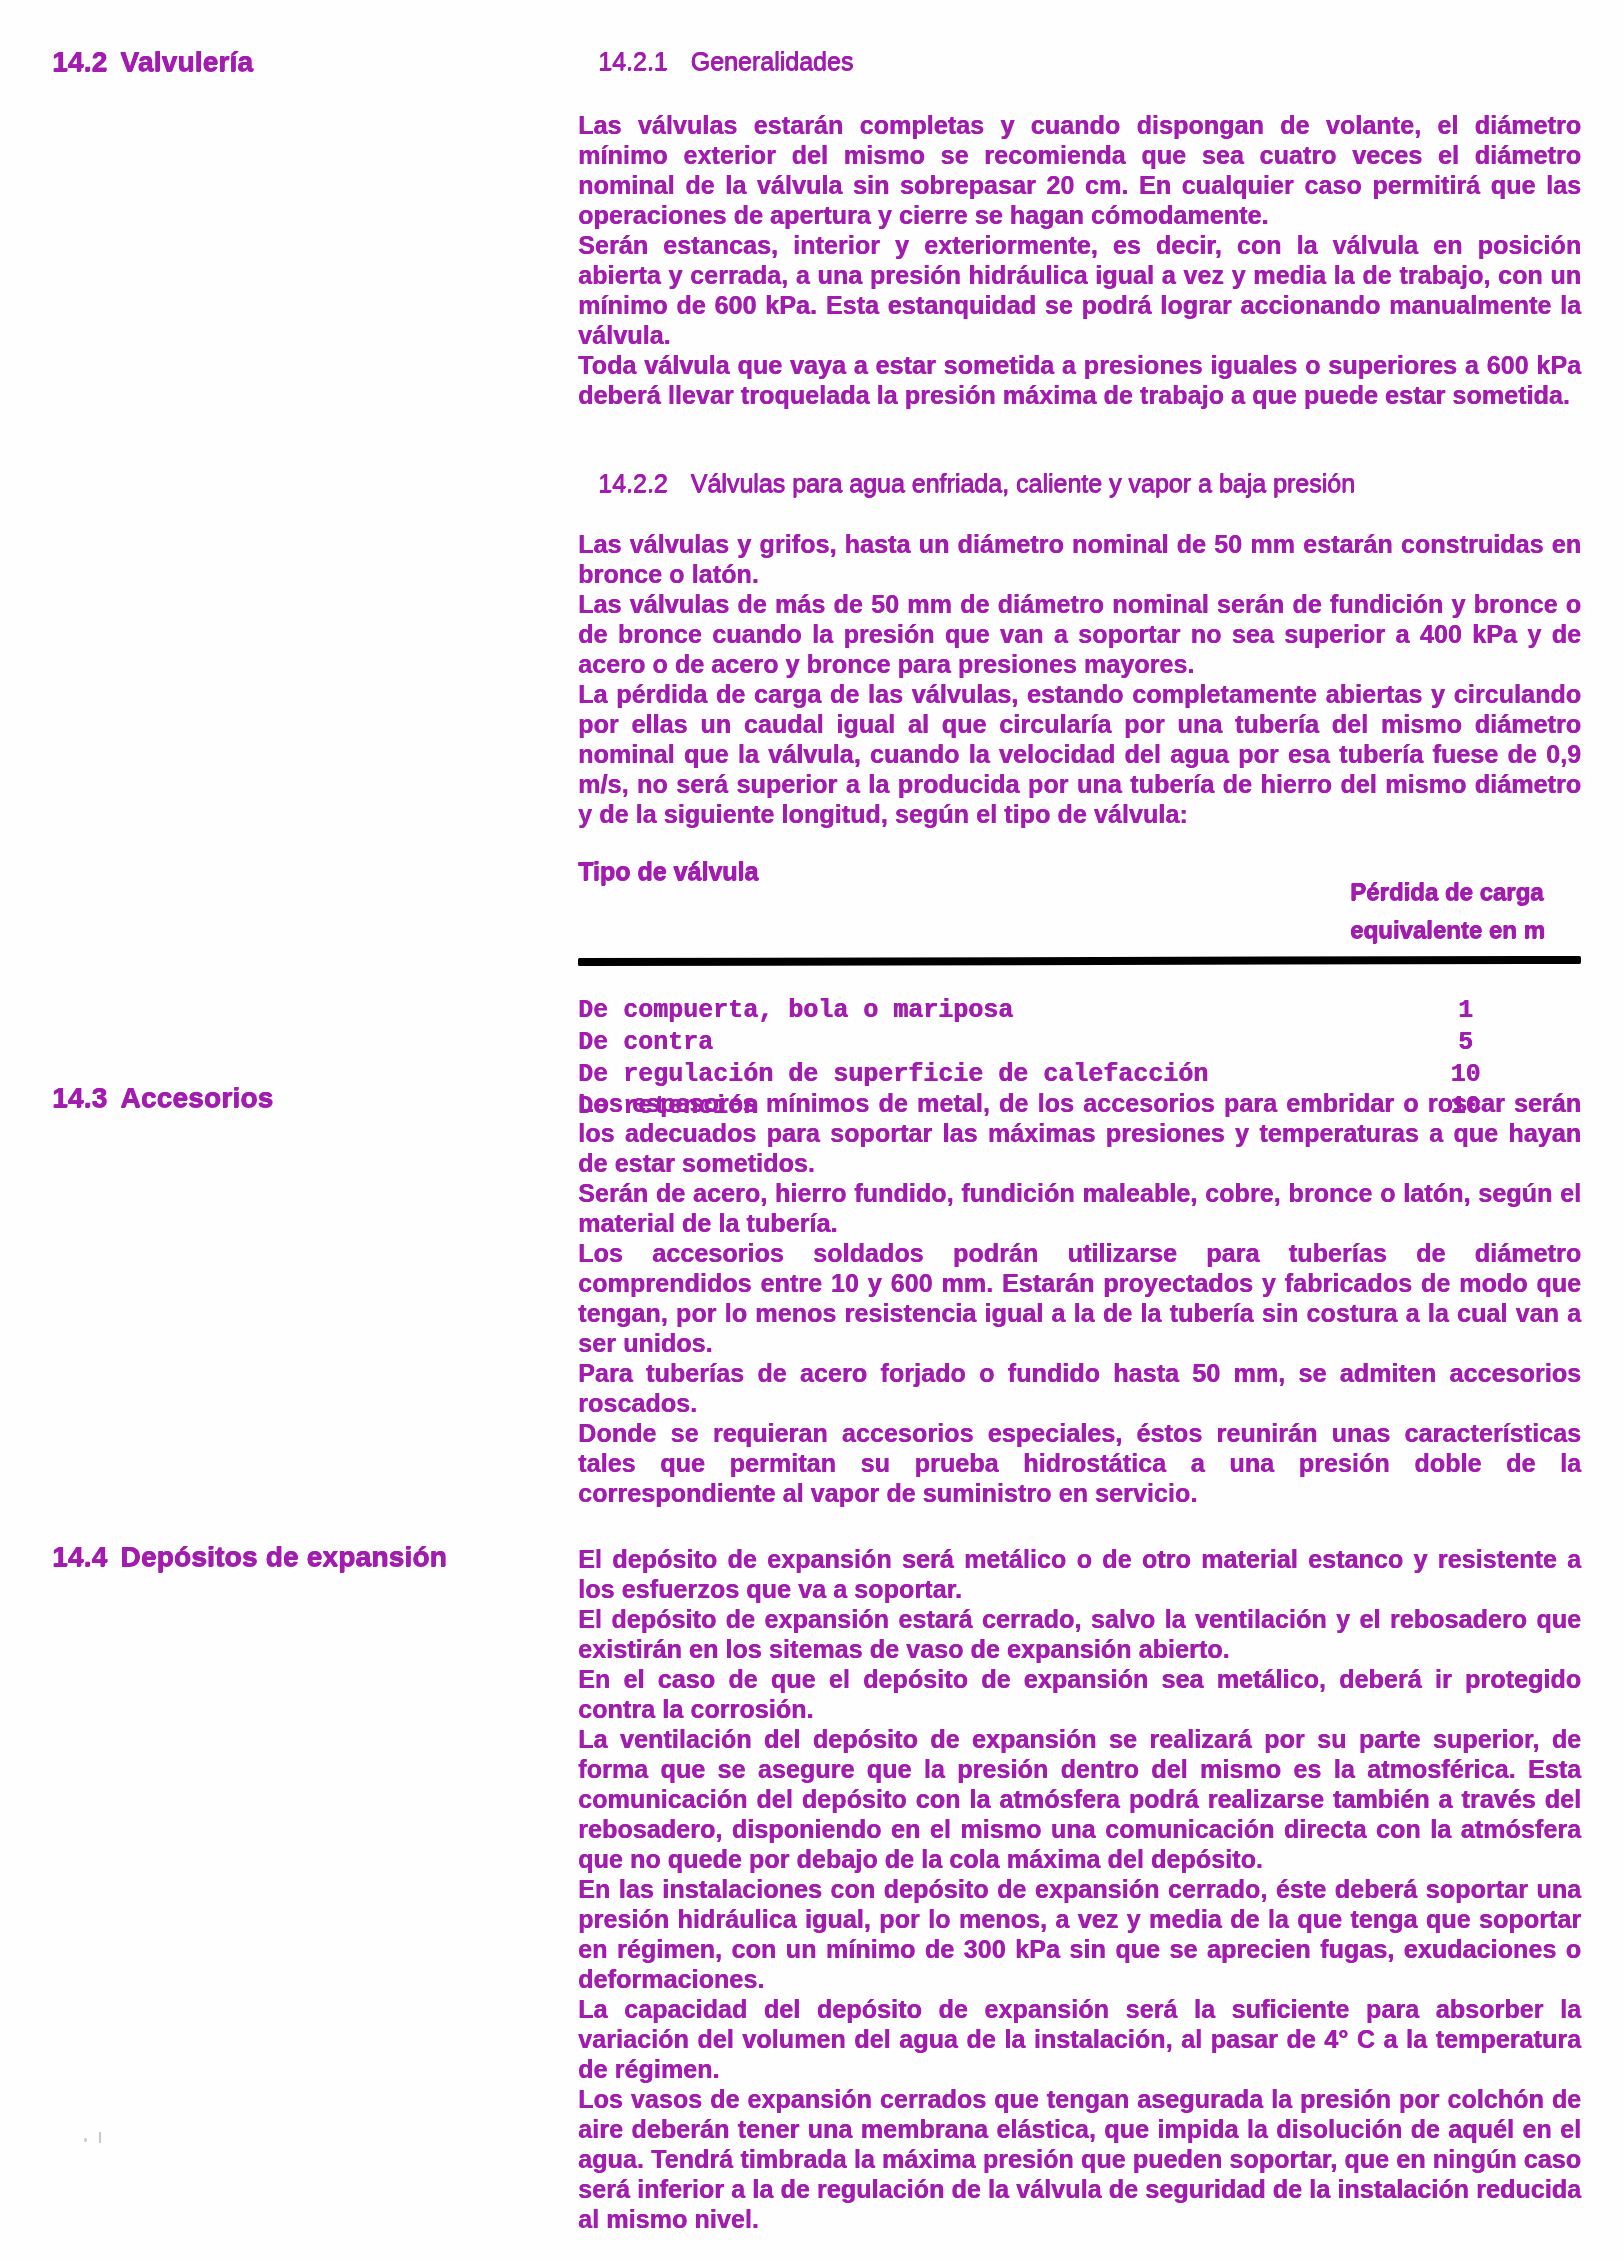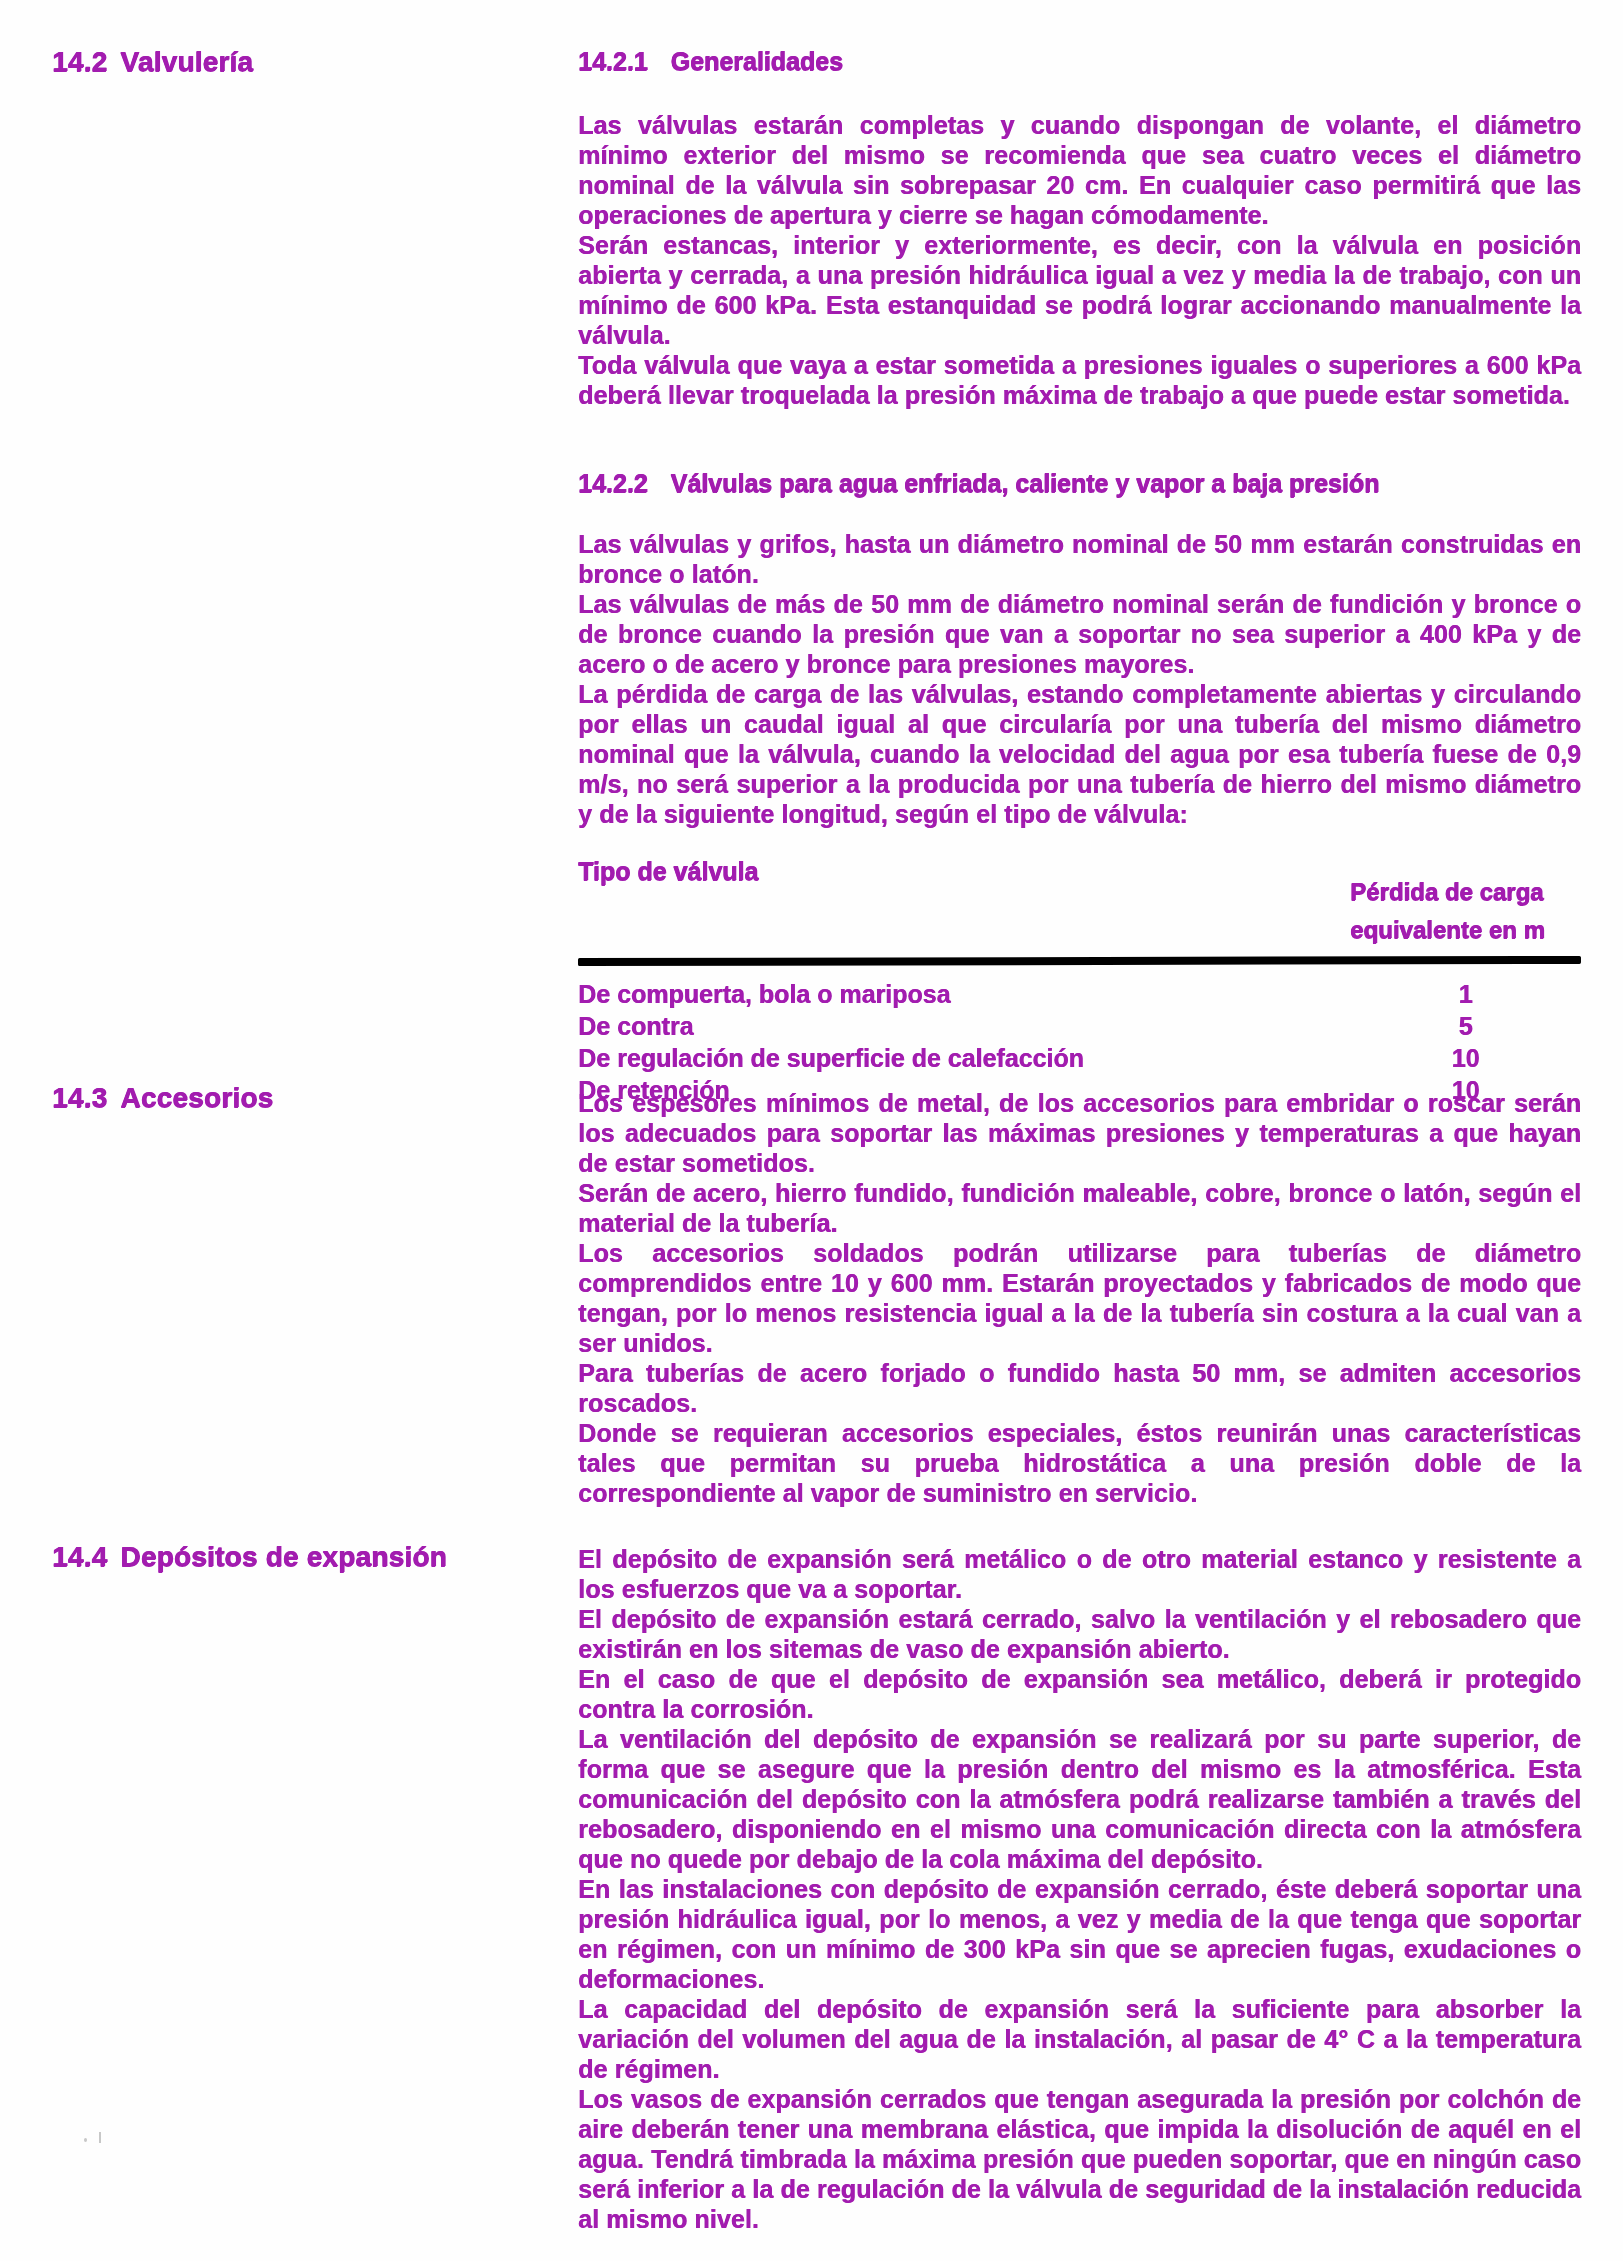--- a/index.html
+++ b/index.html
@@ -27,22 +27,23 @@
   .mh .num { display: inline-block; margin-right: 13px; }
 
   
   .main-block {
     position: absolute;
     left: 578px;
     width: 1003px;
   }
   .subheading {
     font-size: 25px;
-    font-weight: 700;
+    font-weight: 400;
     white-space: nowrap;
+    margin-left: 20px;
   }
   .subheading .num { display: inline-block; margin-right: 23px; }
 
   .bodytext p {
     margin: 0;
     font-size: 25px;
     font-weight: 700;
     line-height: 30px;
     text-align: justify;
     letter-spacing: 0.1px;
@@ -60,21 +61,21 @@
     line-height: 38px;
     margin-top: 16px;
   }
   .trule {
     margin-top: 8px;
     height: 8px;
     background: #000;
     transform: rotate(-0.12deg);
     border-radius: 1.6px;
   }
-  .trows { margin-top: 13px; }
+  .trows { margin-top: 30px; font-family: Liberation Mono, monospace; }
   .trow { display: flex; align-items: baseline; line-height: 32px; }
   .trow .tlabel { flex: 1; font-size: 25px; font-weight: 700; }
   .trow .tval { width: 231px; text-align: center; font-size: 25px; font-weight: 700; }
 
   
   .speck { position: absolute; background: #9a9a9a; opacity: 0.55; }
   .speck.a { left: 84px; top: 2138px; width: 3.2px; height: 4px; border-radius: 50%; }
   .speck.b { left: 99px; top: 2132px; width: 1.6px; height: 11.4px; }
 </style>
 </head>

